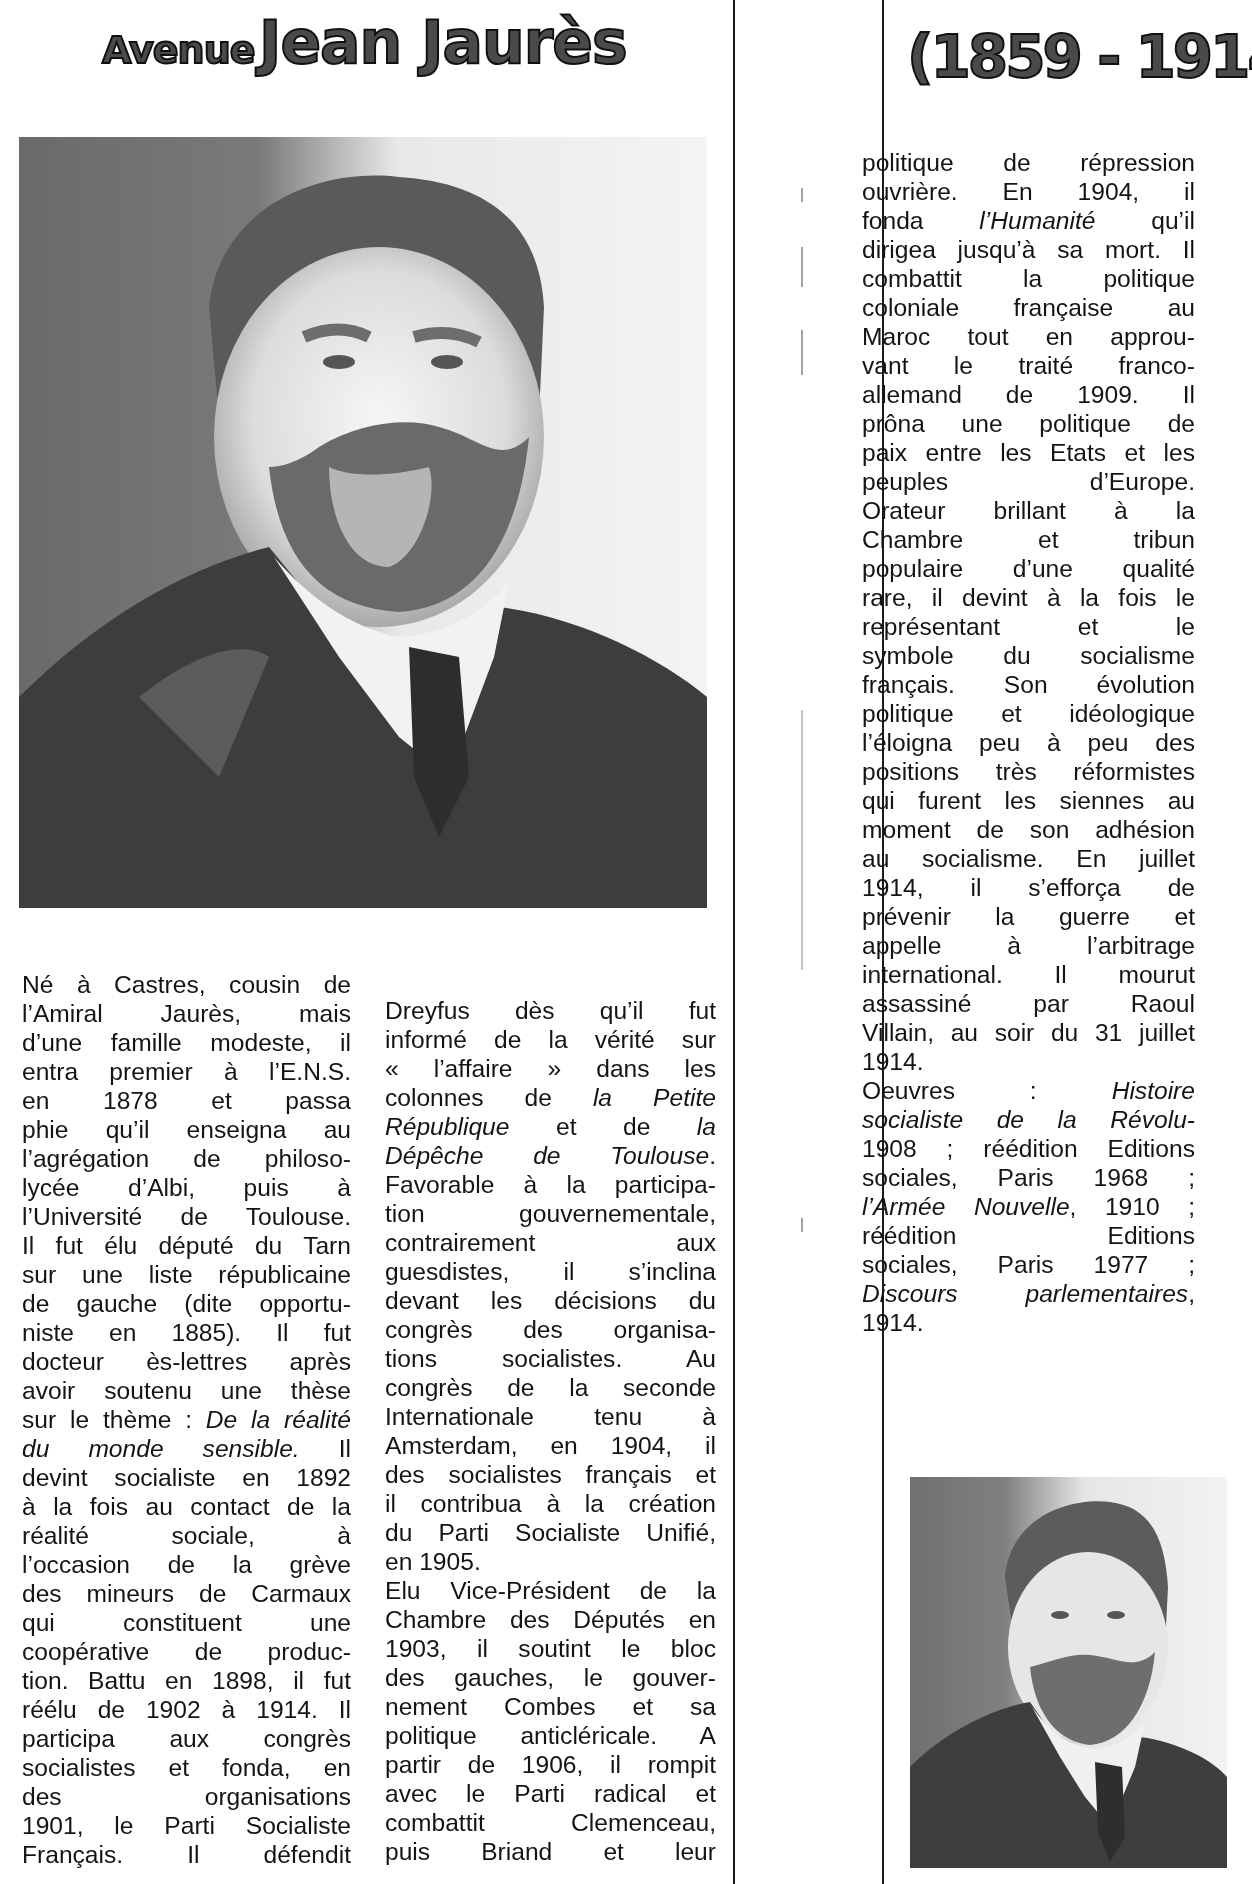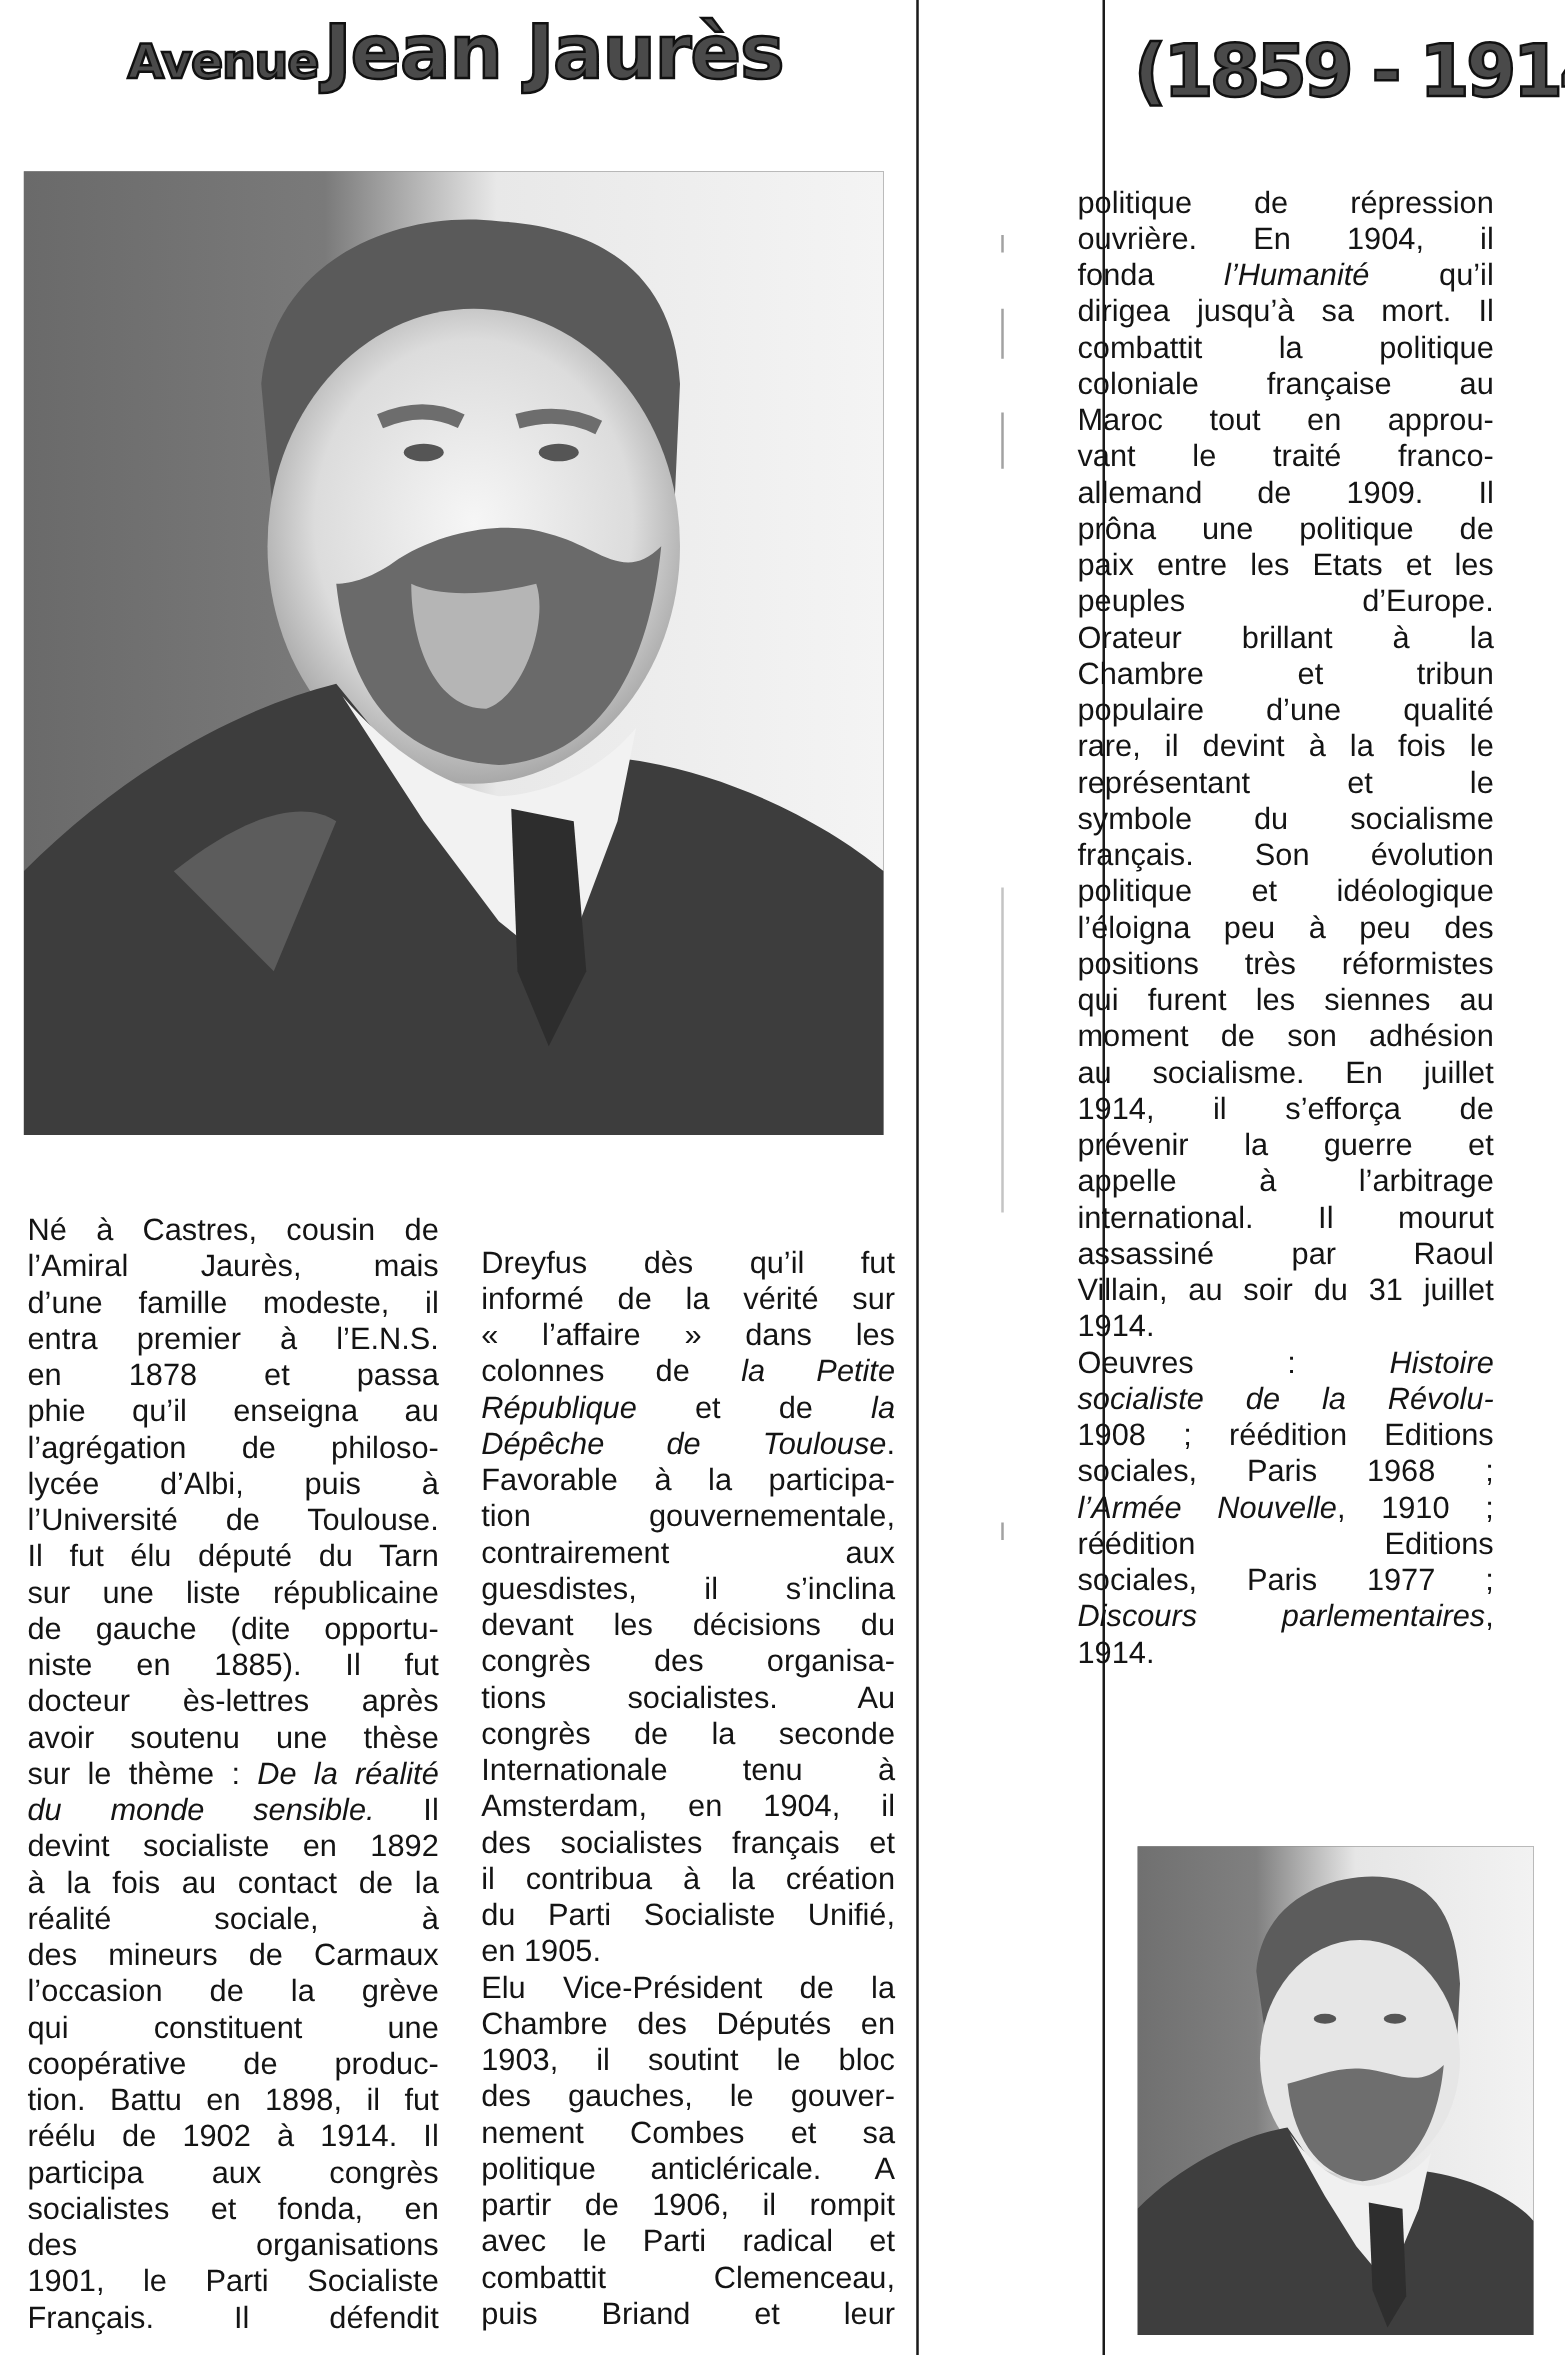--- a/index.html
+++ b/index.html
@@ -102,22 +102,22 @@
     <span class="ln"><span>sur une liste républicaine</span></span>
     <span class="ln"><span>de gauche (dite opportu-</span></span>
     <span class="ln"><span>niste en 1885). Il fut</span></span>
     <span class="ln"><span>docteur ès-lettres après</span></span>
     <span class="ln"><span>avoir soutenu une thèse</span></span>
     <span class="ln"><span>sur le thème : </span><i>De la réalité</i></span>
     <span class="ln"><i>du monde sensible.</i><span> Il</span></span>
     <span class="ln"><span>devint socialiste en 1892</span></span>
     <span class="ln"><span>à la fois au contact de la</span></span>
     <span class="ln"><span>réalité sociale, à</span></span>
+    <span class="ln"><span>l’occasion de la grève</span></span>
     <span class="ln"><span>des mineurs de Carmaux</span></span>
-    <span class="ln"><span>l’occasion de la grève</span></span>
     <span class="ln"><span>qui constituent une</span></span>
     <span class="ln"><span>coopérative de produc-</span></span>
     <span class="ln"><span>tion. Battu en 1898, il fut</span></span>
     <span class="ln"><span>réélu de 1902 à 1914. Il</span></span>
     <span class="ln"><span>participa aux congrès</span></span>
     <span class="ln"><span>socialistes et fonda, en</span></span>
     <span class="ln"><span>des organisations</span></span>
     <span class="ln"><span>1901, le Parti Socialiste</span></span>
     <span class="ln"><span>Français. Il défendit</span></span>
   </div>

